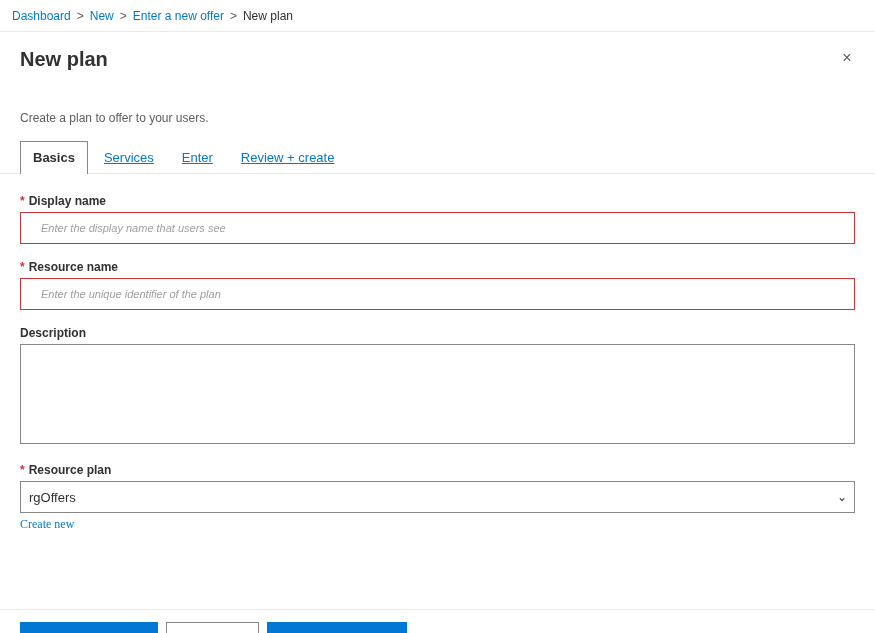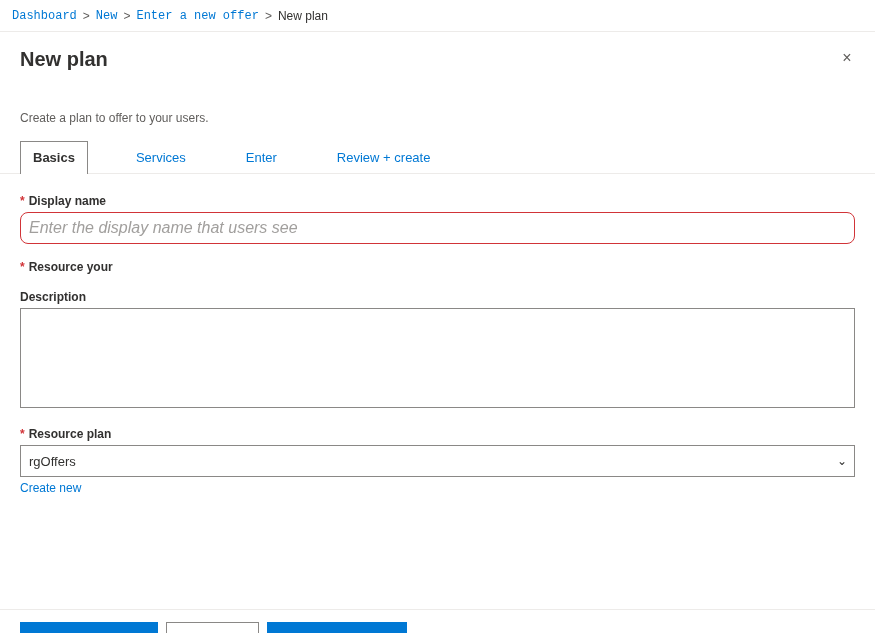--- a/index.html
+++ b/index.html
@@ -25,21 +25,20 @@
     .breadcrumb {
       display: flex;
       align-items: center;
       font-size: 12px;
       color: #323130;
     }
     .breadcrumb-link {
       color: #0078d4;
       cursor: pointer;
       text-decoration: none;
-      font-family: Liberation Mono, monospace;
     }
     .breadcrumb-sep {
       margin: 0 6px;
       color: #605e5c;
     }
     .breadcrumb-current {
       color: #323130;
     }
 
     
@@ -85,21 +84,20 @@
       align-items: center;
       justify-content: center;
     }
 
     
     .tabs {
       display: flex;
       padding: 0 20px;
       border-bottom: 1px solid #edebe9;
       margin-top: 8px;
-      gap: 32px;
     }
     .tab {
       padding: 8px 12px;
       cursor: pointer;
       font-size: 13px;
       color: #0078d4;
       border: none;
       background: none;
       position: relative;
       margin-right: 4px;
@@ -108,20 +106,21 @@
       color: #323130;
       font-weight: 600;
       border: 1.5px solid #8a8886;
       border-bottom: none;
       background: #fff;
       padding-bottom: 9px;
       margin-bottom: -1px;
     }
     .tab:not(.active) {
       border: none;
+      text-decoration: underline;
     }
 
     
     .form-content {
       flex: 1;
       padding: 20px 20px 10px 20px;
       overflow-y: auto;
     }
 
     .form-group {
@@ -139,26 +138,26 @@
     .required-star {
       color: #d13438;
       margin-right: 4px;
       font-size: 12px;
     }
 
     .form-input {
       width: 100%;
       height: 32px;
       border: 1px solid #d13438;
-      padding: 0 8px;
-      font-size: 16px;
+      padding: 0 20px;
+      font-size: 11px;
       color: #605e5c;
       outline: none;
       background: #fff;
-      border-radius: 8px;
+      border-radius: 0;
     }
     .form-input::placeholder {
       color: #a19f9d;
       font-style: italic;
     }
 
     .form-textarea {
       width: 100%;
       height: 100px;
       border: 1px solid #8a8886;
@@ -198,20 +197,21 @@
       font-size: 12px;
     }
 
     .create-new-link {
       color: #0078d4;
       font-size: 12px;
       cursor: pointer;
       text-decoration: none;
       display: inline-block;
       margin-top: 4px;
+      font-family: Liberation Serif, serif;
     }
 
     
     .panel-footer {
       border-top: 1px solid #edebe9;
       padding: 12px 20px;
       display: flex;
       align-items: center;
       background: #fff;
       height: 56px;
@@ -290,22 +290,23 @@
       <label class="form-label">
         <span class="required-star">*</span>
         <span>Display name</span>
       </label>
       <input type="text" class="form-input" placeholder="Enter the display name that users see" style="">
     </div>
 
     <div class="form-group">
       <label class="form-label">
         <span class="required-star">*</span>
-        <span>Resource your</span>
+        <span>Resource name</span>
       </label>
+      <input type="text" class="form-input" placeholder="Enter the unique identifier of the plan" style="">
     </div>
 
     <div class="form-group">
       <label class="form-label">
         <span>Description</span>
       </label>
       <textarea class="form-textarea" style=""></textarea>
     </div>
 
     <div class="form-group">

